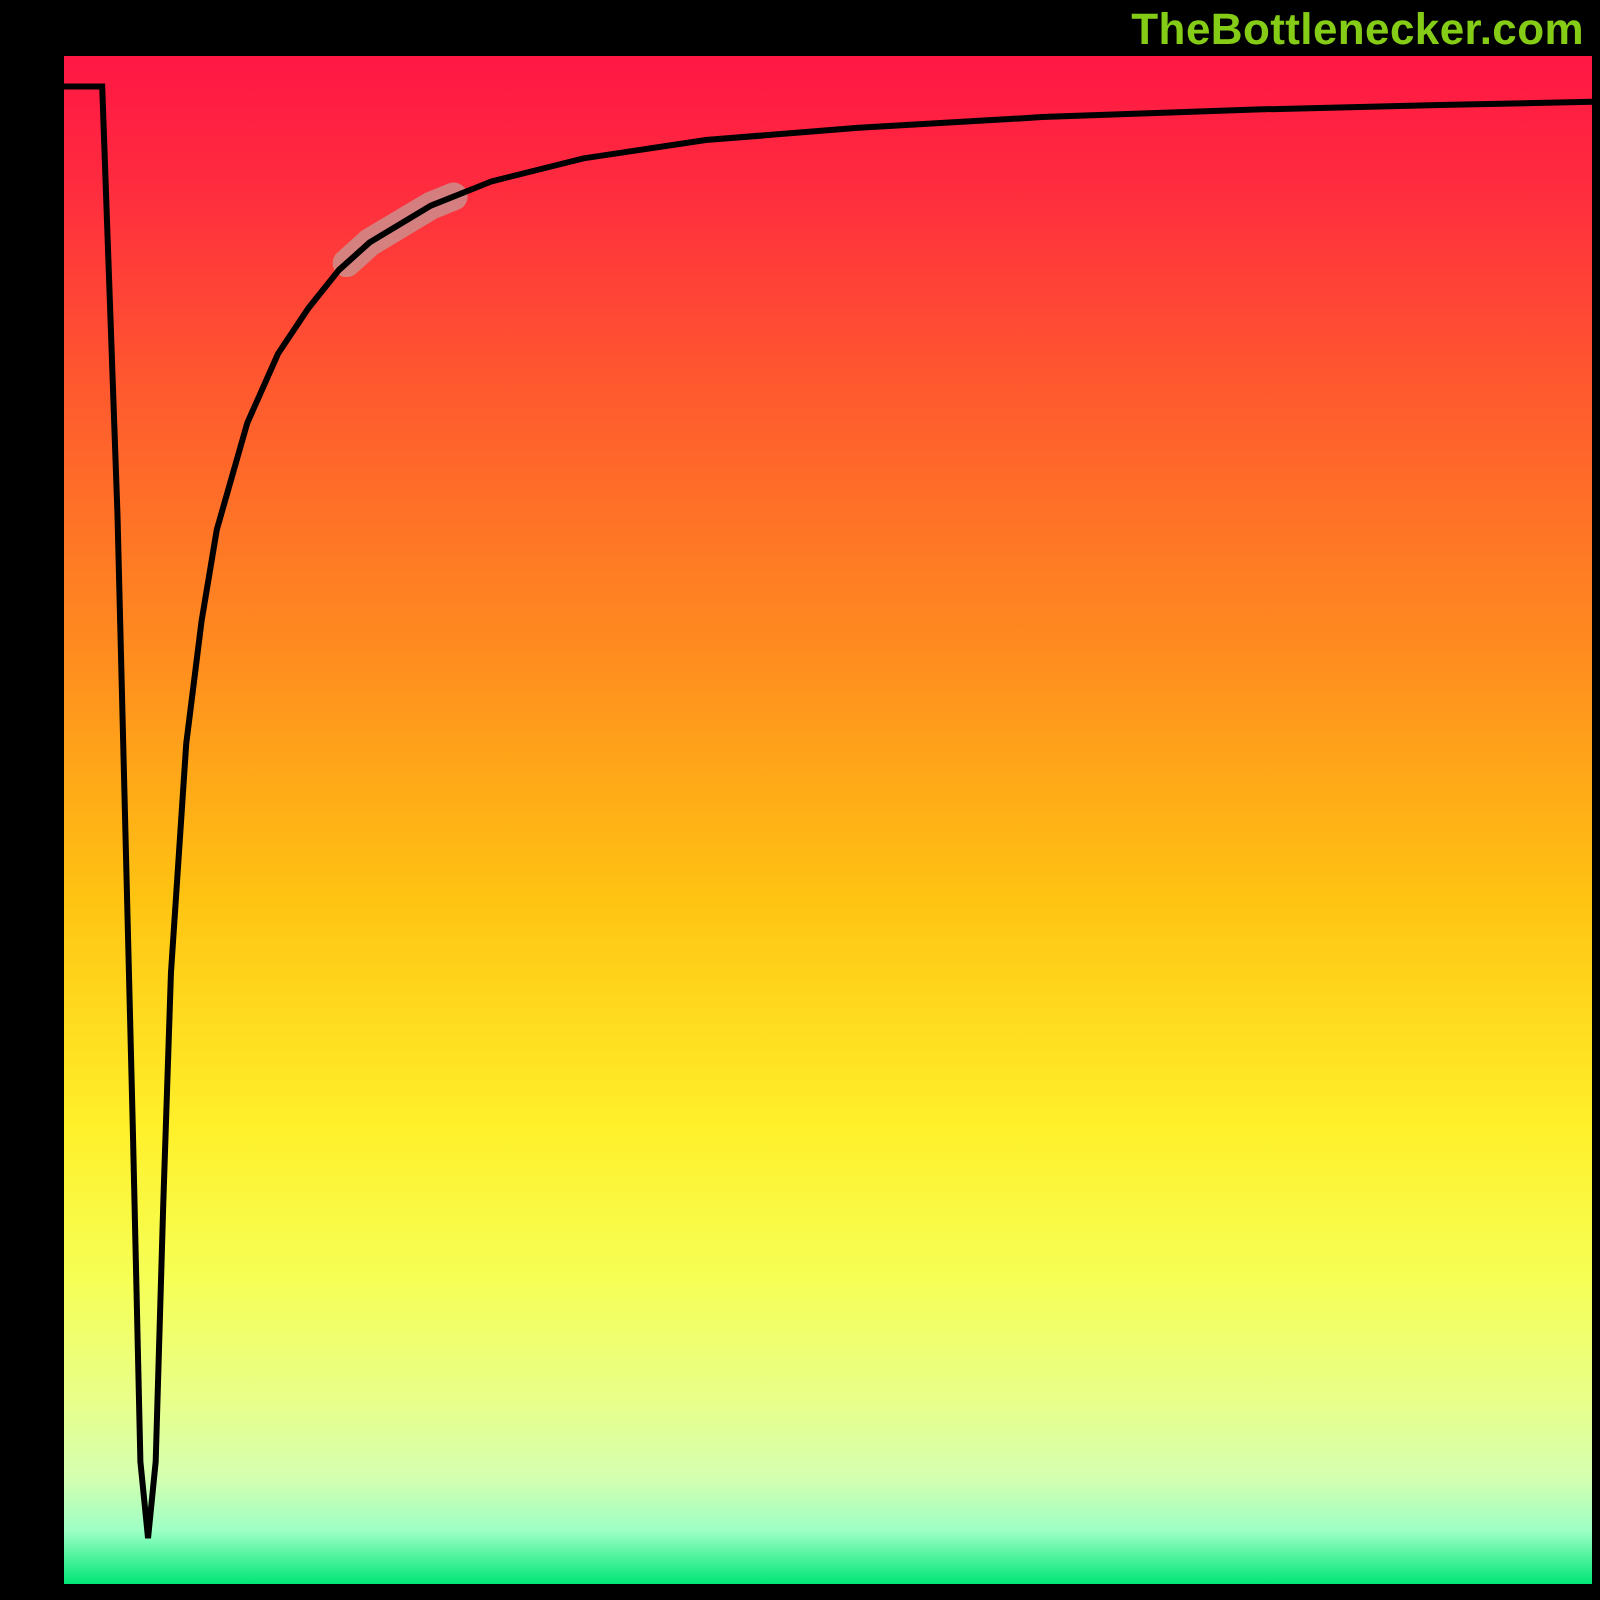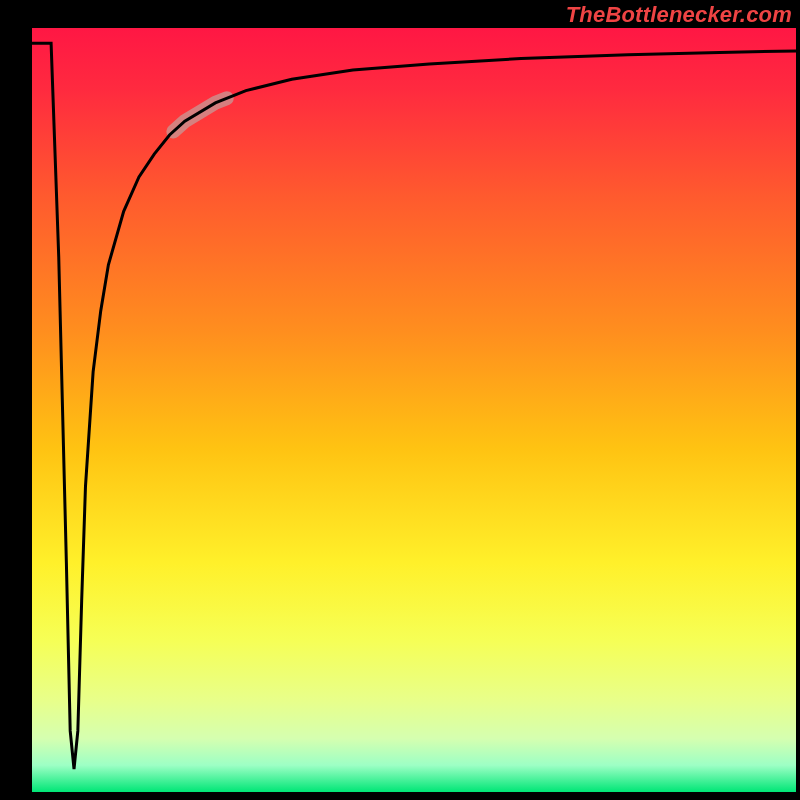--- a/index.html
+++ b/index.html
@@ -12,27 +12,26 @@
   }
   .wrap {
     position: relative;
     width: 800px;
     height: 800px;
   }
   .watermark {
     position: absolute;
     top: 2px;
     right: 8px;
-    color: #ef4444;
+    color: #84cc16;
     font-size: 22px;
     font-weight: 600;
     letter-spacing: 0.2px;
     z-index: 10;
     user-select: none;
-    font-style: italic;
   }
   svg {
     position: absolute;
     top: 0;
     left: 0;
   }
 </style>
 </head>
 <body>
 

